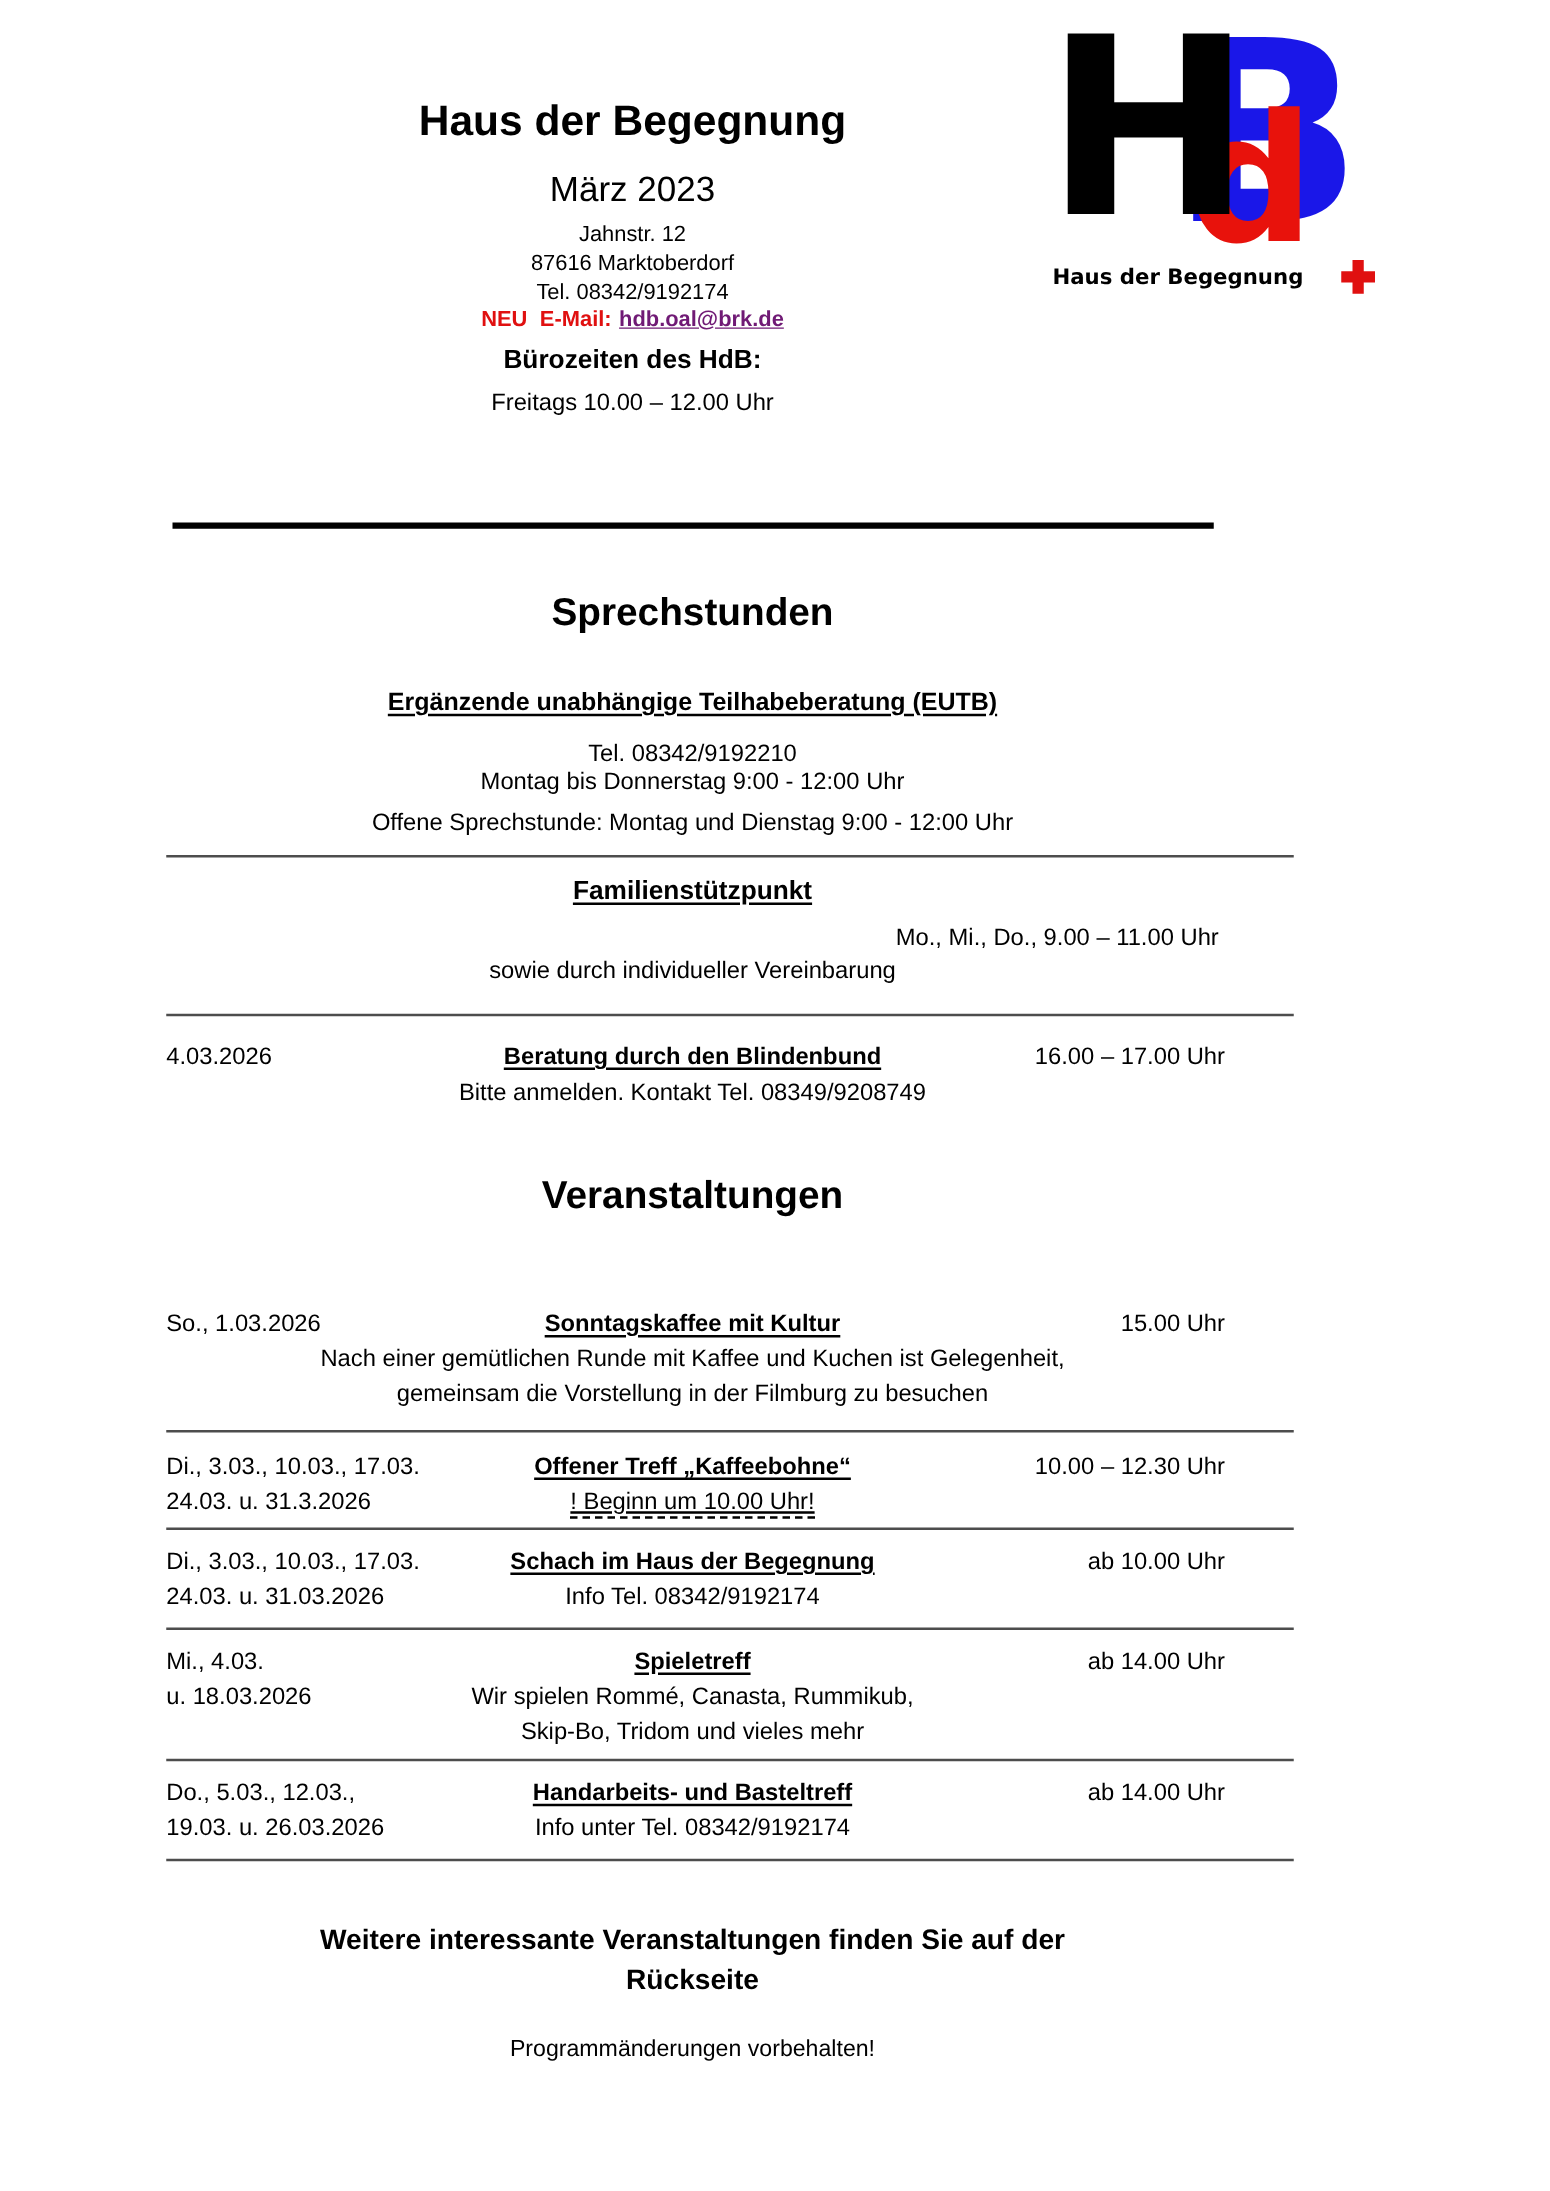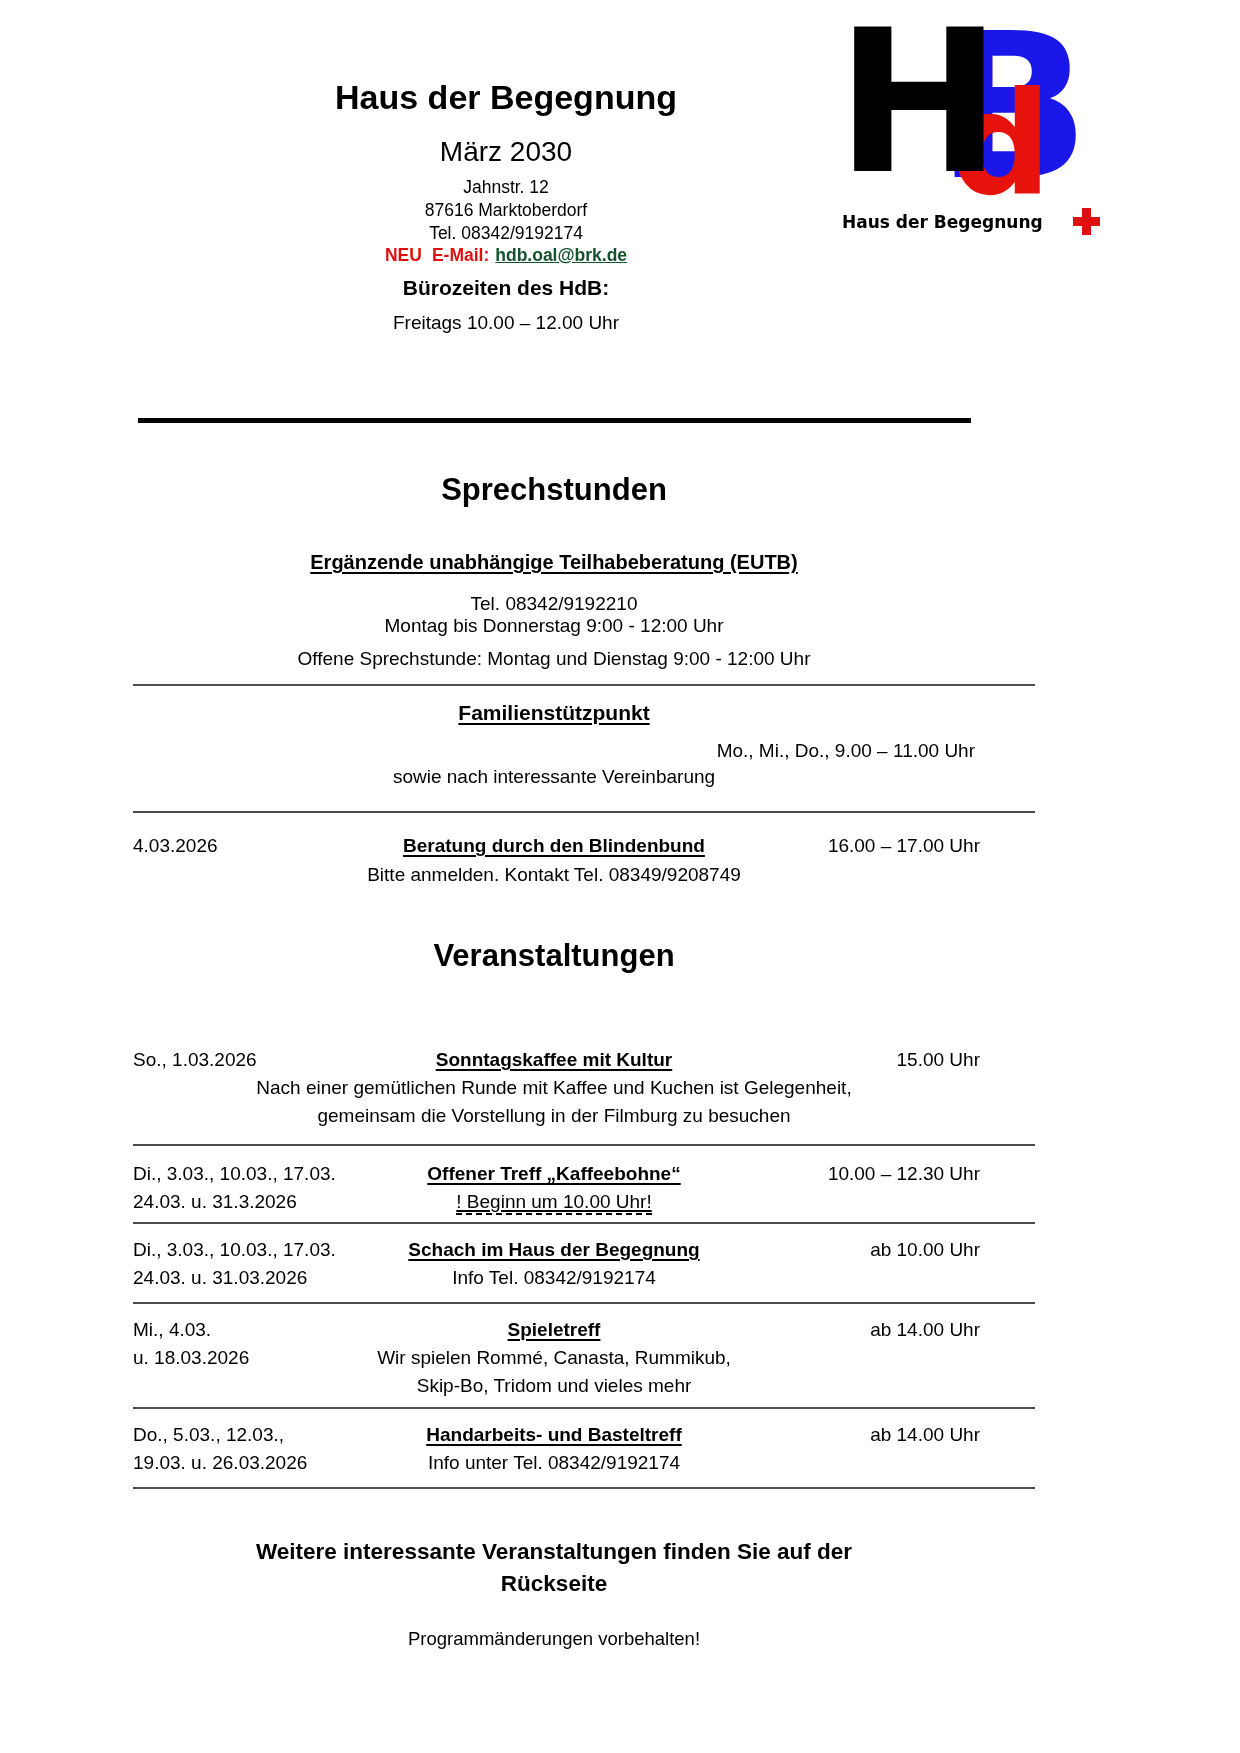--- a/index.html
+++ b/index.html
@@ -11,21 +11,21 @@
   .header-text{position:absolute;top:78px;left:120px;width:772px;height:270px;}
   .header-text > div, .header-text > h1{position:absolute;width:100%;text-align:center;margin:0;}
   .doc-title{top:0;font-size:34px;font-weight:bold;}
   .doc-month{top:58px;font-size:28px;font-weight:normal;}
   .addr1{top:99px;font-size:17.5px;}
   .addr2{top:122px;font-size:17.5px;}
   .addr3{top:145px;font-size:17.5px;}
   .email-row{top:167px;font-size:17.5px;font-weight:bold;}
   .neu{color:#e01010;margin-right:10px;}
   .email-label{color:#e01010;margin-right:6px;}
-  .email-link{color:#14532d;text-decoration:underline;cursor:pointer;}
+  .email-link{color:#701a75;text-decoration:underline;cursor:pointer;}
   .office-heading{top:198px;font-size:21px;font-weight:bold;}
   .office-hours{top:234px;font-size:19px;}
   
   .logo{position:absolute;top:48px;left:838px;width:262px;height:230px;}
   .logo-letter{position:absolute;font-family:"DejaVu Sans",sans-serif;font-weight:bold;line-height:1;}
   .logo-h{left:-2px;top:-44px;font-size:198px;color:#000000;z-index:3;}
   .logo-b{left:98px;top:-42px;font-size:202px;color:#1a17e8;z-index:1;}
   .logo-d{left:112px;top:26px;font-size:142px;color:#e8120c;z-index:2;}
   .logo-caption-row{position:absolute;left:4px;top:160px;width:258px;display:flex;align-items:center;justify-content:space-between;z-index:4;}
   .logo-caption{font-family:"DejaVu Sans",sans-serif;font-weight:bold;font-size:17px;color:#000;}
@@ -65,21 +65,21 @@
   .footer-bold{top:1536px;font-size:22.5px;font-weight:bold;line-height:32px;}
   .footer-note{top:1628px;font-size:18.5px;}
 </style>
 </head>
 <body>
 
 <div class="page">
 
   <div class="header-text">
     <h1 class="doc-title">Haus der Begegnung</h1>
-    <div class="doc-month">März 2030</div>
+    <div class="doc-month">März 2023</div>
     <div class="addr1">Jahnstr. 12</div>
     <div class="addr2">87616 Marktoberdorf</div>
     <div class="addr3">Tel. 08342/9192174</div>
     <div class="email-row">
       <span class="neu">NEU</span><span class="email-label">E-Mail:</span><a class="email-link">hdb.oal@brk.de</a>
     </div>
     <div class="office-heading">Bürozeiten des HdB:</div>
     <div class="office-hours">Freitags 10.00 – 12.00 Uhr</div>
   </div>
 
@@ -101,21 +101,21 @@
 
     <div class="cline eutb-title"><span class="u">Ergänzende unabhängige Teilhabeberatung (EUTB)</span></div>
     <div class="cline eutb-tel">Tel. 08342/9192210</div>
     <div class="cline eutb-h1">Montag bis Donnerstag 9:00 - 12:00 Uhr</div>
     <div class="cline eutb-h2">Offene Sprechstunde: Montag und Dienstag 9:00 - 12:00 Uhr</div>
 
     <div class="sep sep1"></div>
 
     <div class="cline fam-title"><span class="u">Familienstützpunkt</span></div>
     <div class="cline fam-h1">Mo., Mi., Do., 9.00 – 11.00 Uhr</div>
-    <div class="cline fam-h2">sowie nach interessante Vereinbarung</div>
+    <div class="cline fam-h2">sowie durch individueller Vereinbarung</div>
 
     <div class="sep sep2"></div>
 
     <div class="event-row blind-row">
       <div class="row-dates">4.03.2026</div>
       <div class="row-center">
         <div class="row-title"><span class="u">Beratung durch den Blindenbund</span></div>
         <div>Bitte anmelden. Kontakt Tel. 08349/9208749</div>
       </div>
       <div class="row-time">16.00 – 17.00 Uhr</div>

